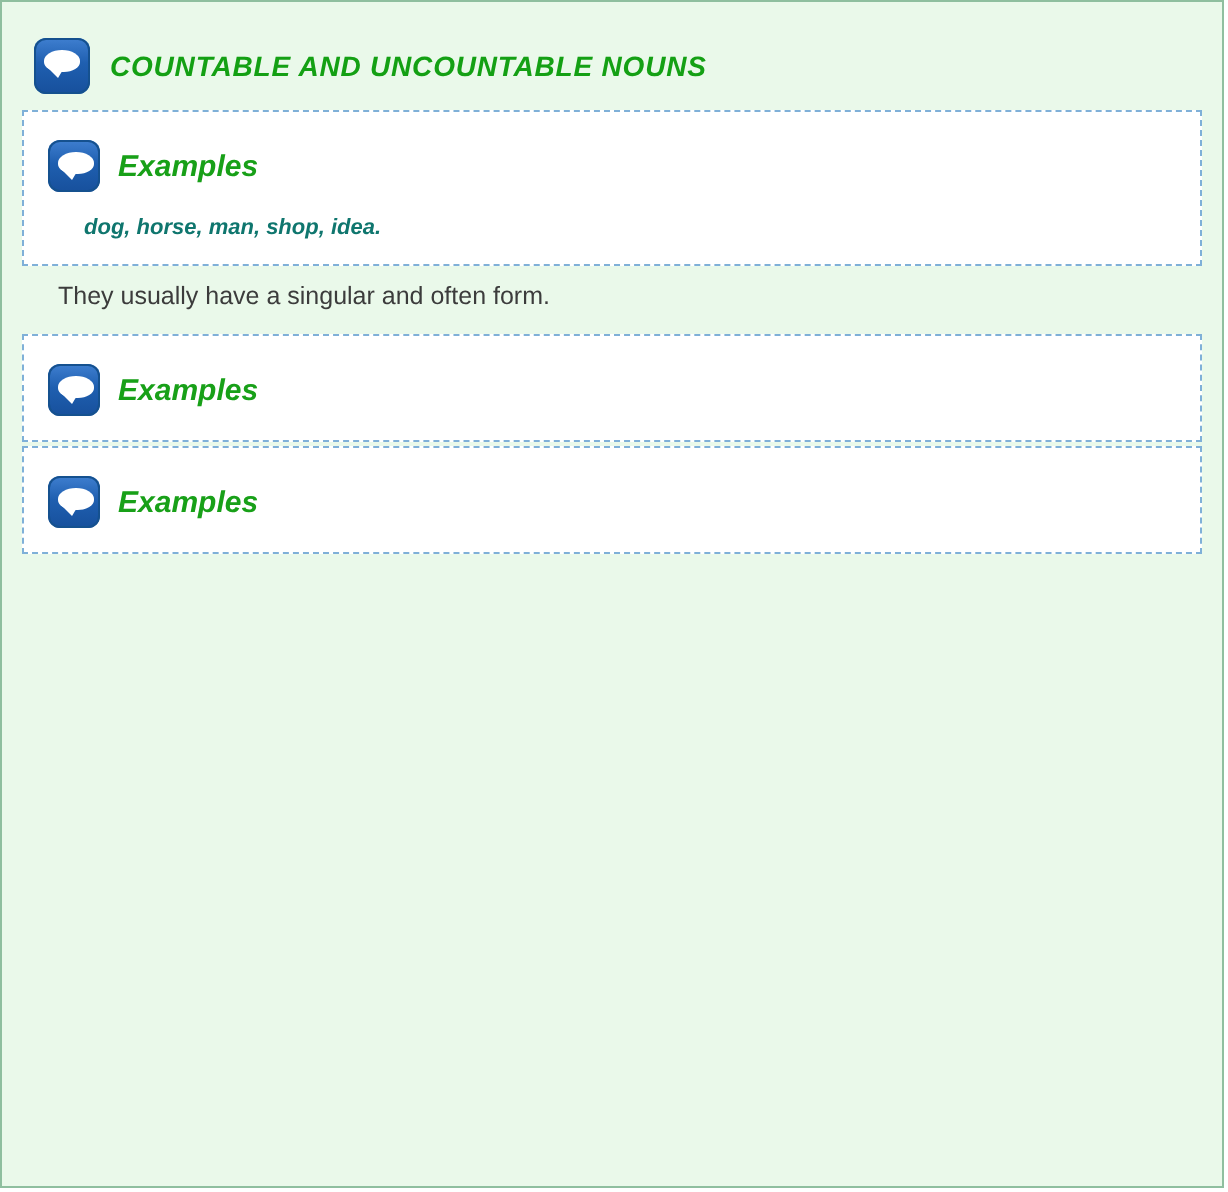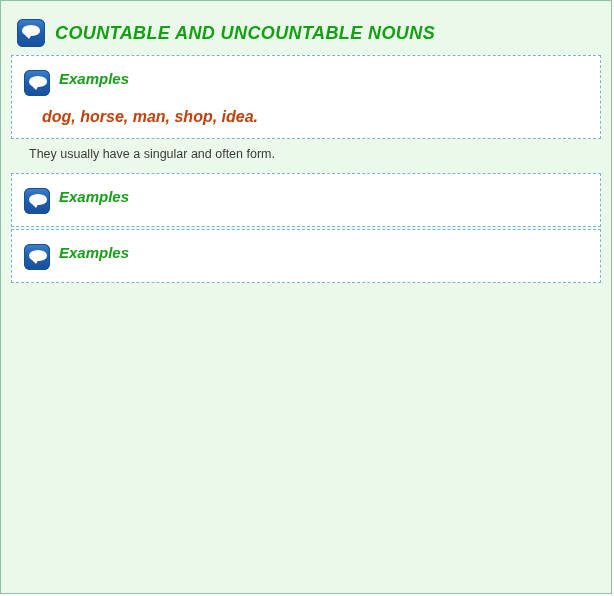--- a/index.html
+++ b/index.html
@@ -30,21 +30,21 @@
     bottom: 8px;
     background: #eaf9ea;
   }
   
   .title-row {
     display: flex;
     align-items: center;
     padding: 10px 0 6px 8px;
   }
   .title-text {
-    font-size: 18px;
+    font-size: 14px;
     font-weight: bold;
     font-style: italic;
     color: #14a014;
     letter-spacing: 0.4px;
     margin-left: 10px;
   }
   
   .bubble-icon {
     width: 28px;
     height: 28px;
@@ -92,34 +92,35 @@
   }
   
   .example-box {
     border: 1px dashed #7fb0d8;
     background: #ffffff;
     margin: 2px 2px 2px 2px;
     padding: 6px 0 10px 0;
   }
   .example-head {
     display: flex;
+    align-items: center;
     padding: 8px 0 2px 12px;
   }
   .example-title {
     font-size: 15px;
     font-weight: bold;
     font-style: italic;
     color: #18a018;
     margin-left: 9px;
   }
   .example-body {
-    font-size: 16px;
+    font-size: 11px;
     font-style: italic;
     font-weight: bold;
-    color: #c2410c;
+    color: #0f766e;
     padding: 10px 12px 2px 30px;
   }
 </style>
 </head>
 <body>
 
 <div class="page">
   <div class="inner">
 
     <div class="title-row">

